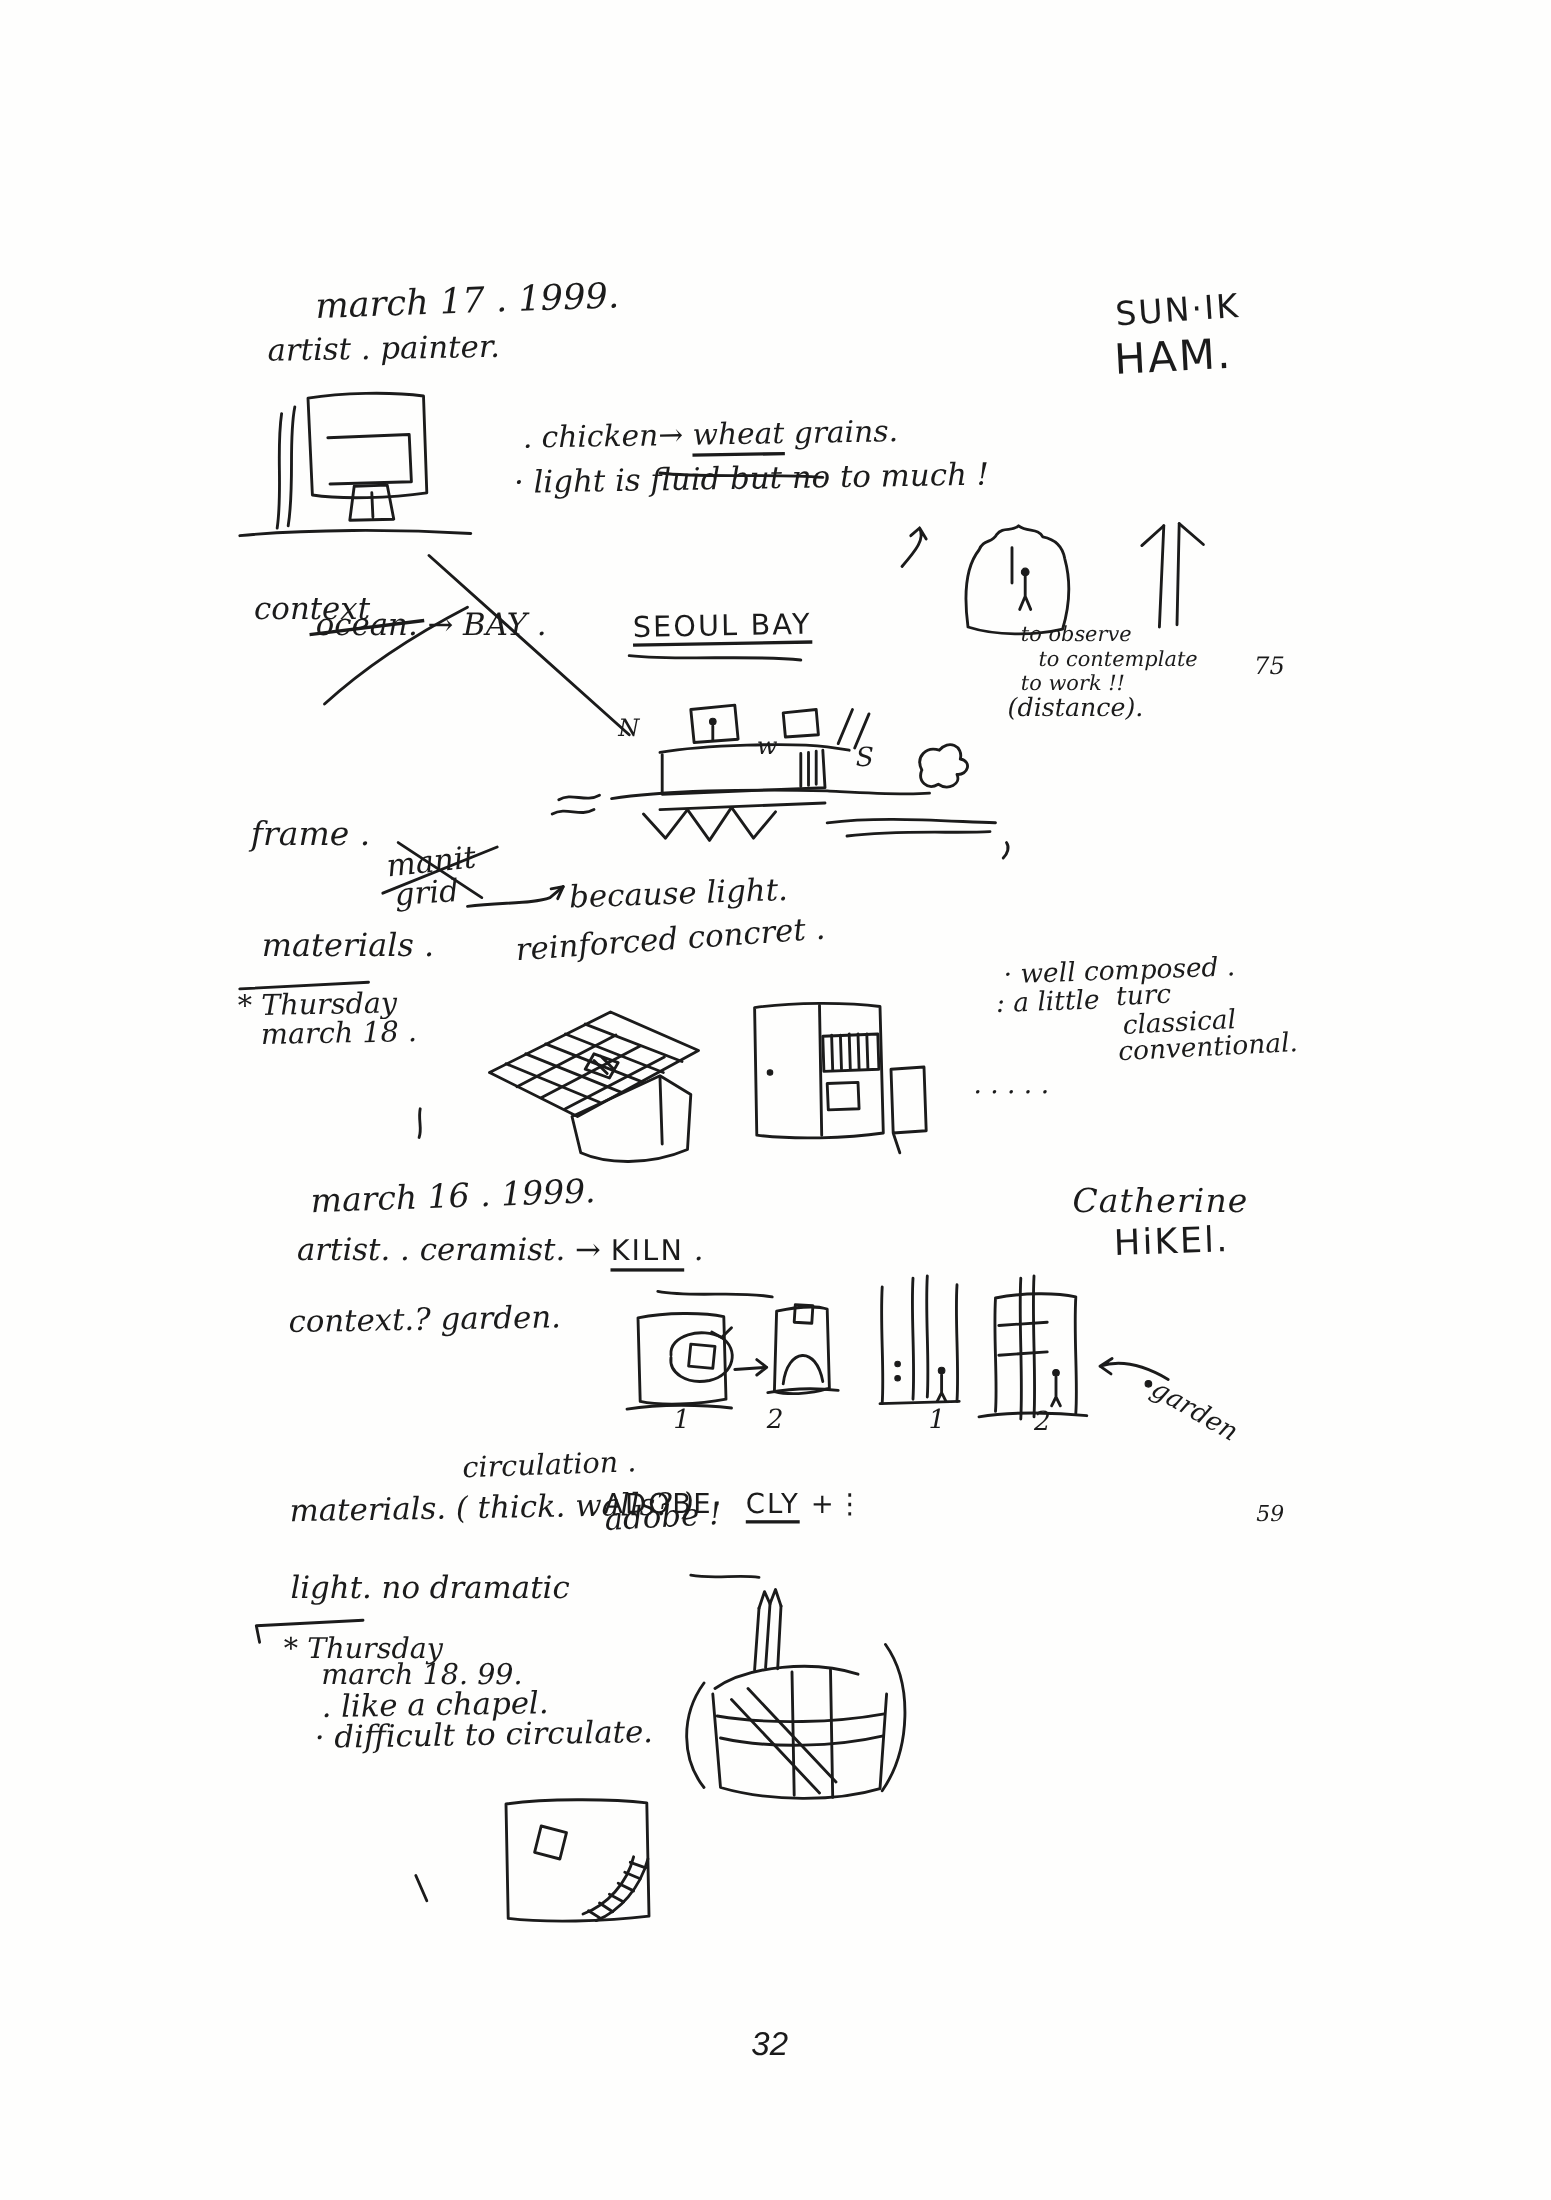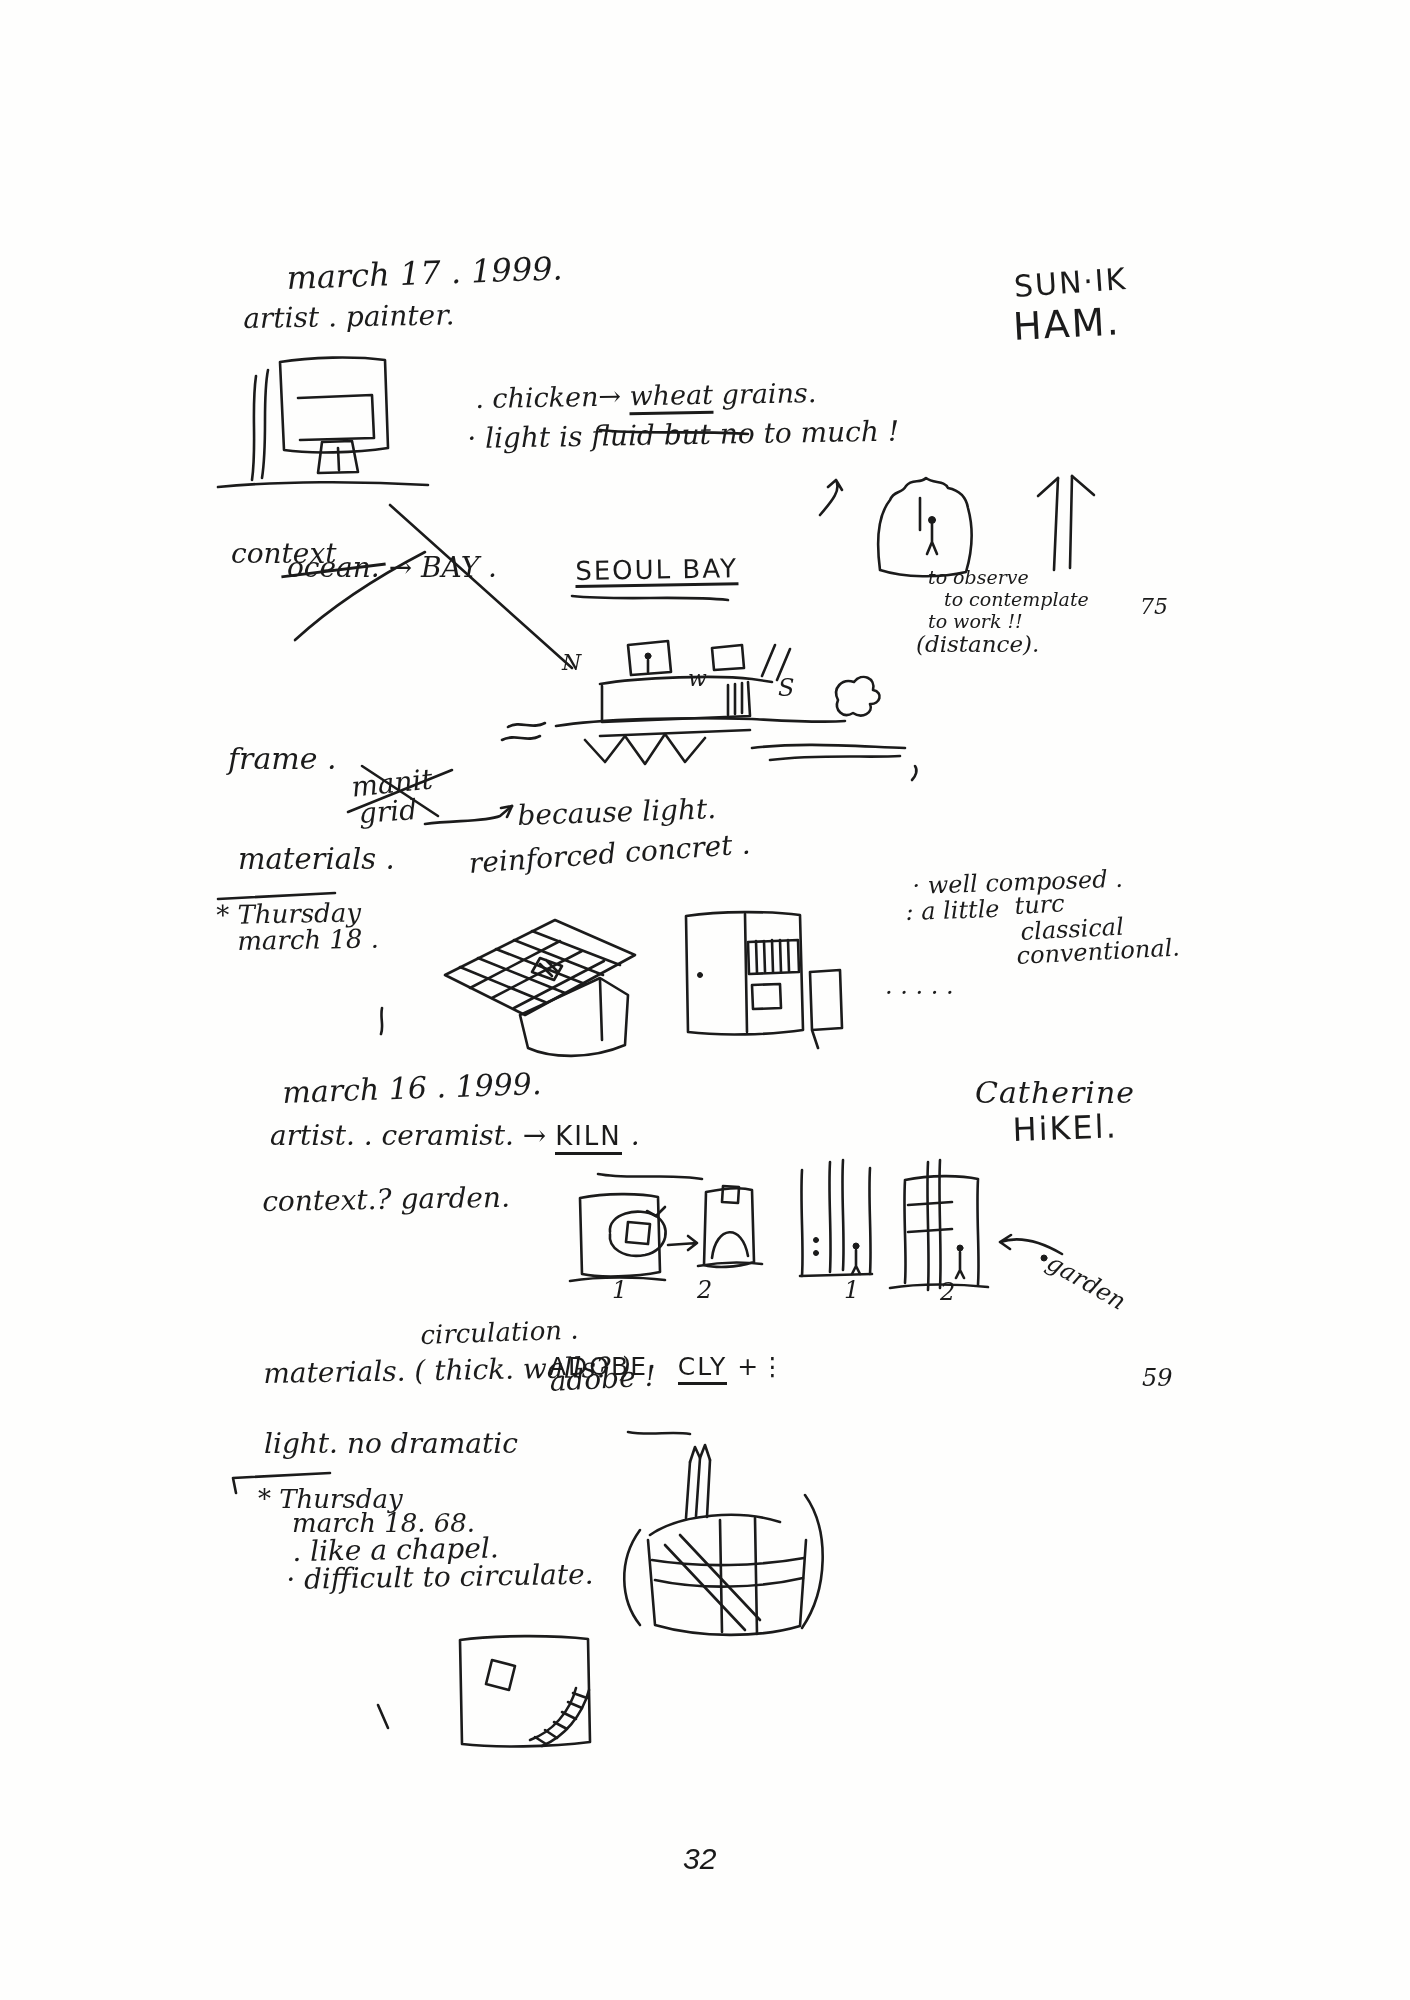--- a/index.html
+++ b/index.html
@@ -225,23 +225,23 @@
   <div class="hw" style="left:612px;top:1278px;font-size:24px;">1</div>
   <div class="hw" style="left:697px;top:1278px;font-size:24px;">2</div>
   <div class="hw" style="left:844px;top:1278px;font-size:24px;">1</div>
   <div class="hw" style="left:940px;top:1280px;font-size:24px;">2</div>
   <div class="hw" style="left:1055px;top:1250px;font-size:24px;transform:rotate(30deg);">garden</div>
 
   <div class="hw" style="left:420px;top:1322px;font-size:26px;transform:rotate(-2deg);">circulation .</div>
   <div class="hw" style="left:263px;top:1360px;font-size:28px;transform:rotate(-1deg);">materials. ( thick. walls? )</div>
   <div class="hw" style="left:549px;top:1368px;font-size:28px;transform:rotate(-3deg);">adobe !</div>
   <div class="hw print" style="left:549px;top:1354px;font-size:25px;"><span>ADOBE·</span><span>&nbsp;&nbsp;</span><span class="ul">CLY</span><span> +⋮</span></div>
-  <div class="hw" style="left:1142px;top:1366px;font-size:24px;">59</div>
+  <div class="hw" style="left:1142px;top:1366px;font-size:20px;">59</div>
 
   <div class="hw" style="left:264px;top:1430px;font-size:28px;">light. no dramatic</div>
   <div class="hw" style="left:258px;top:1486px;font-size:26px;">* Thursday</div>
-  <div class="hw" style="left:292px;top:1510px;font-size:26px;">march 18. 68.</div>
+  <div class="hw" style="left:292px;top:1510px;font-size:26px;">march 18. 99.</div>
   <div class="hw" style="left:292px;top:1538px;font-size:28px;transform:rotate(-1deg);">. like a chapel.</div>
   <div class="hw" style="left:286px;top:1566px;font-size:28px;transform:rotate(-1deg);">· difficult to circulate.</div>
 
   <div class="pageno" style="left:683px;top:1842px;font-size:30px;font-style:italic;">32</div>
 
 </div>
 
 </body></html>

